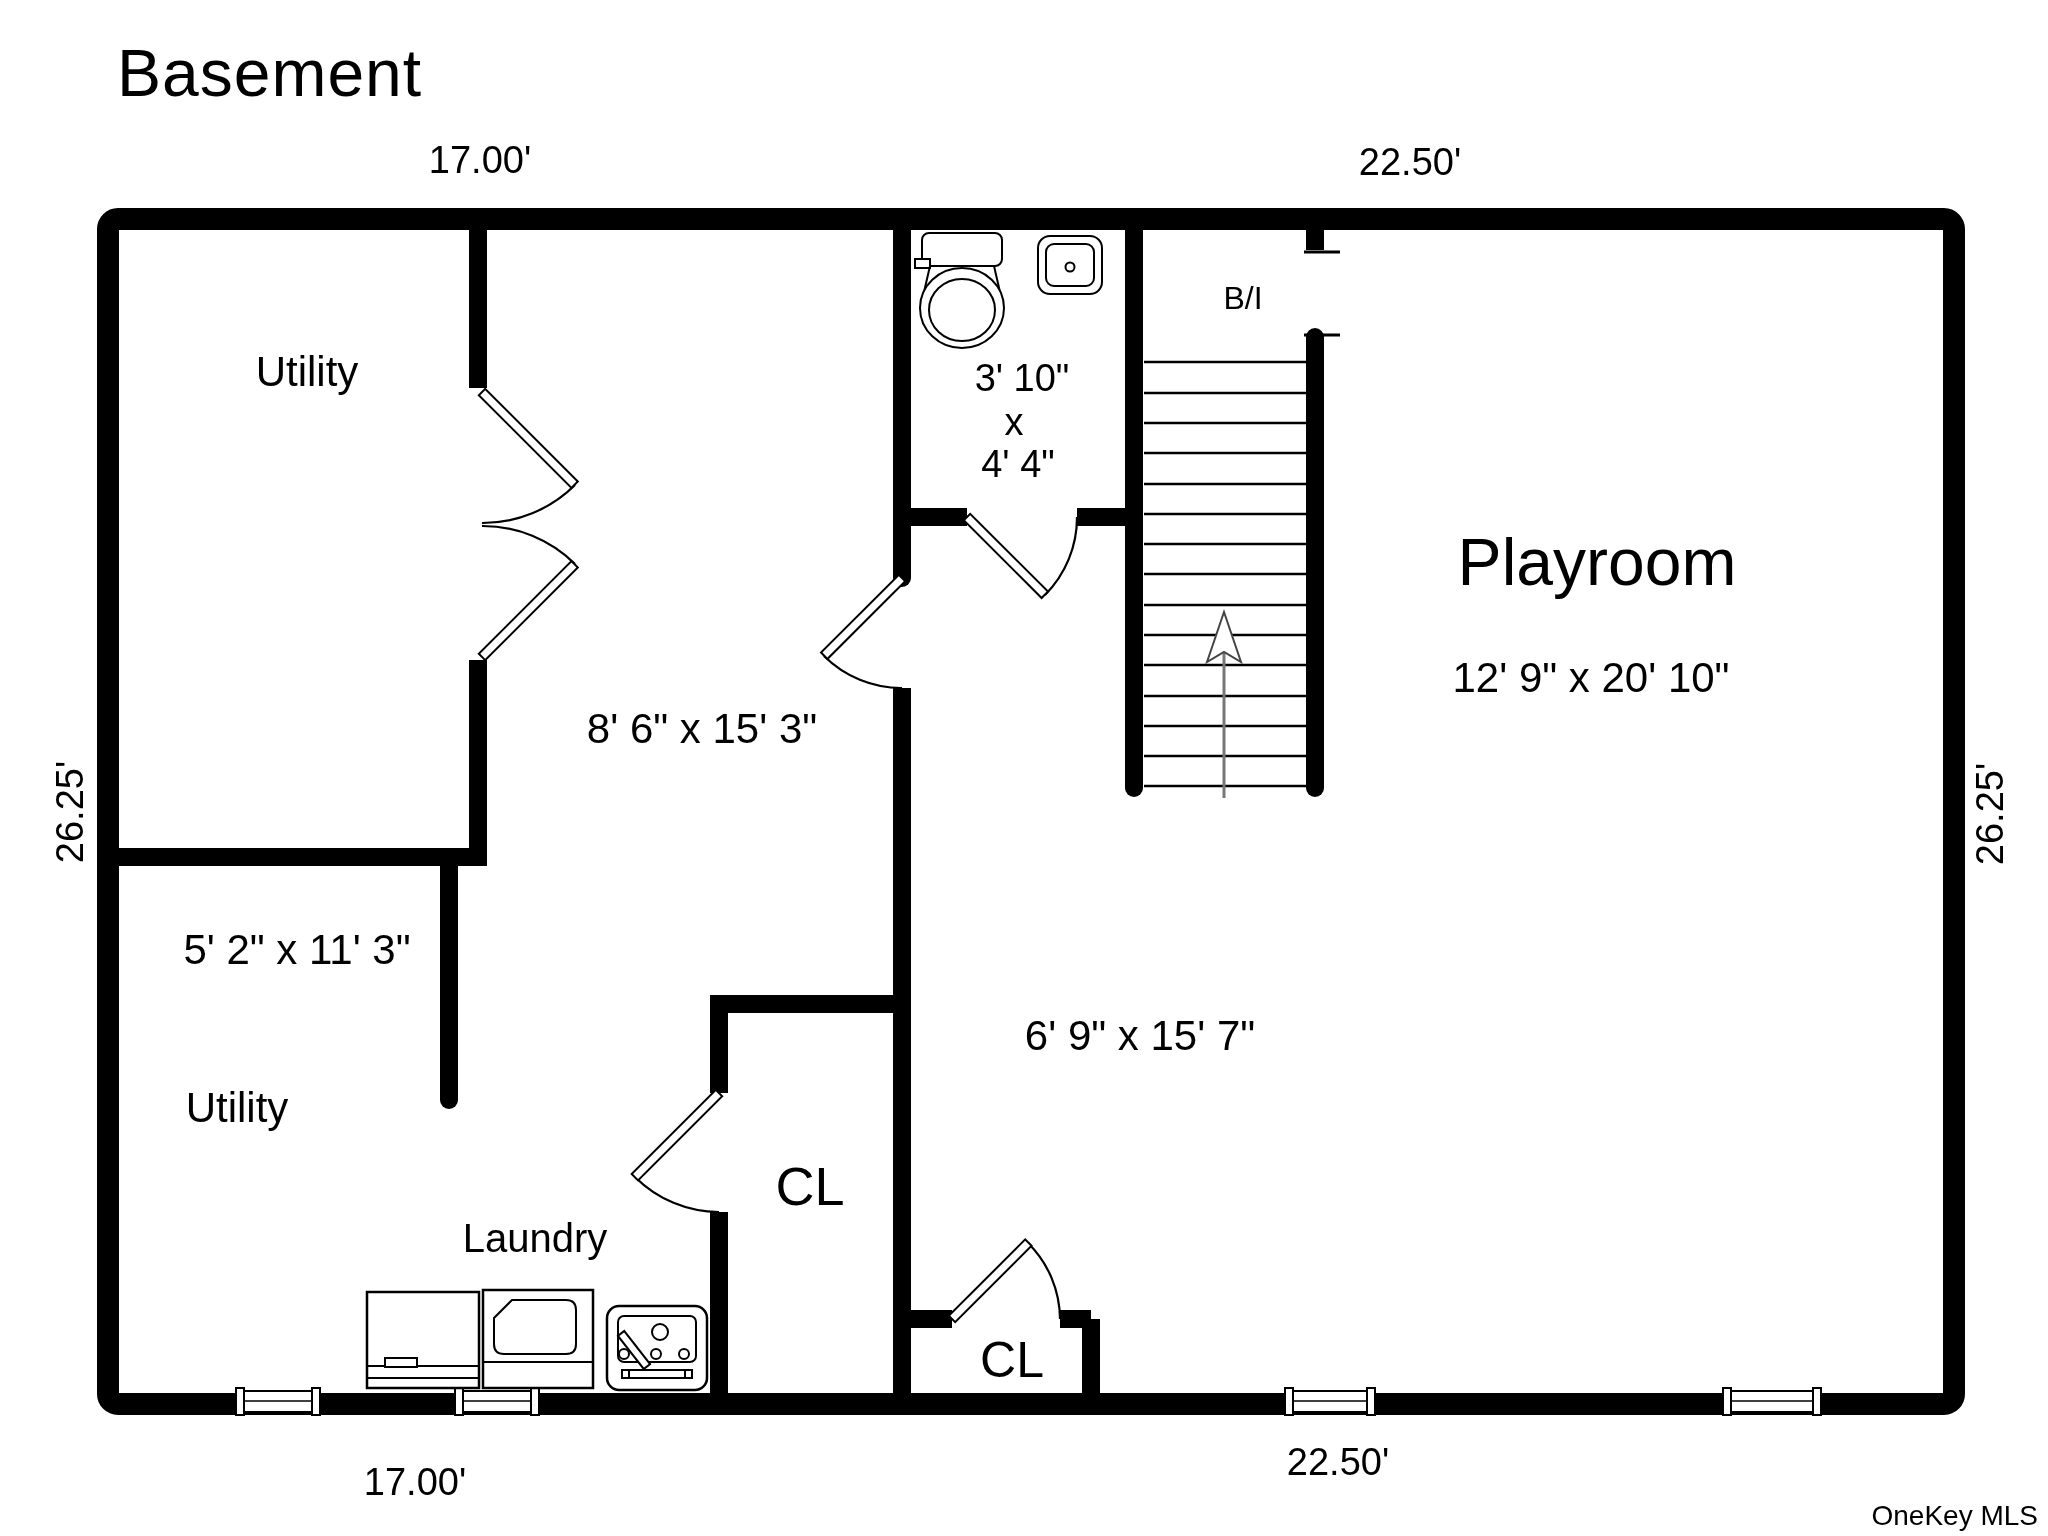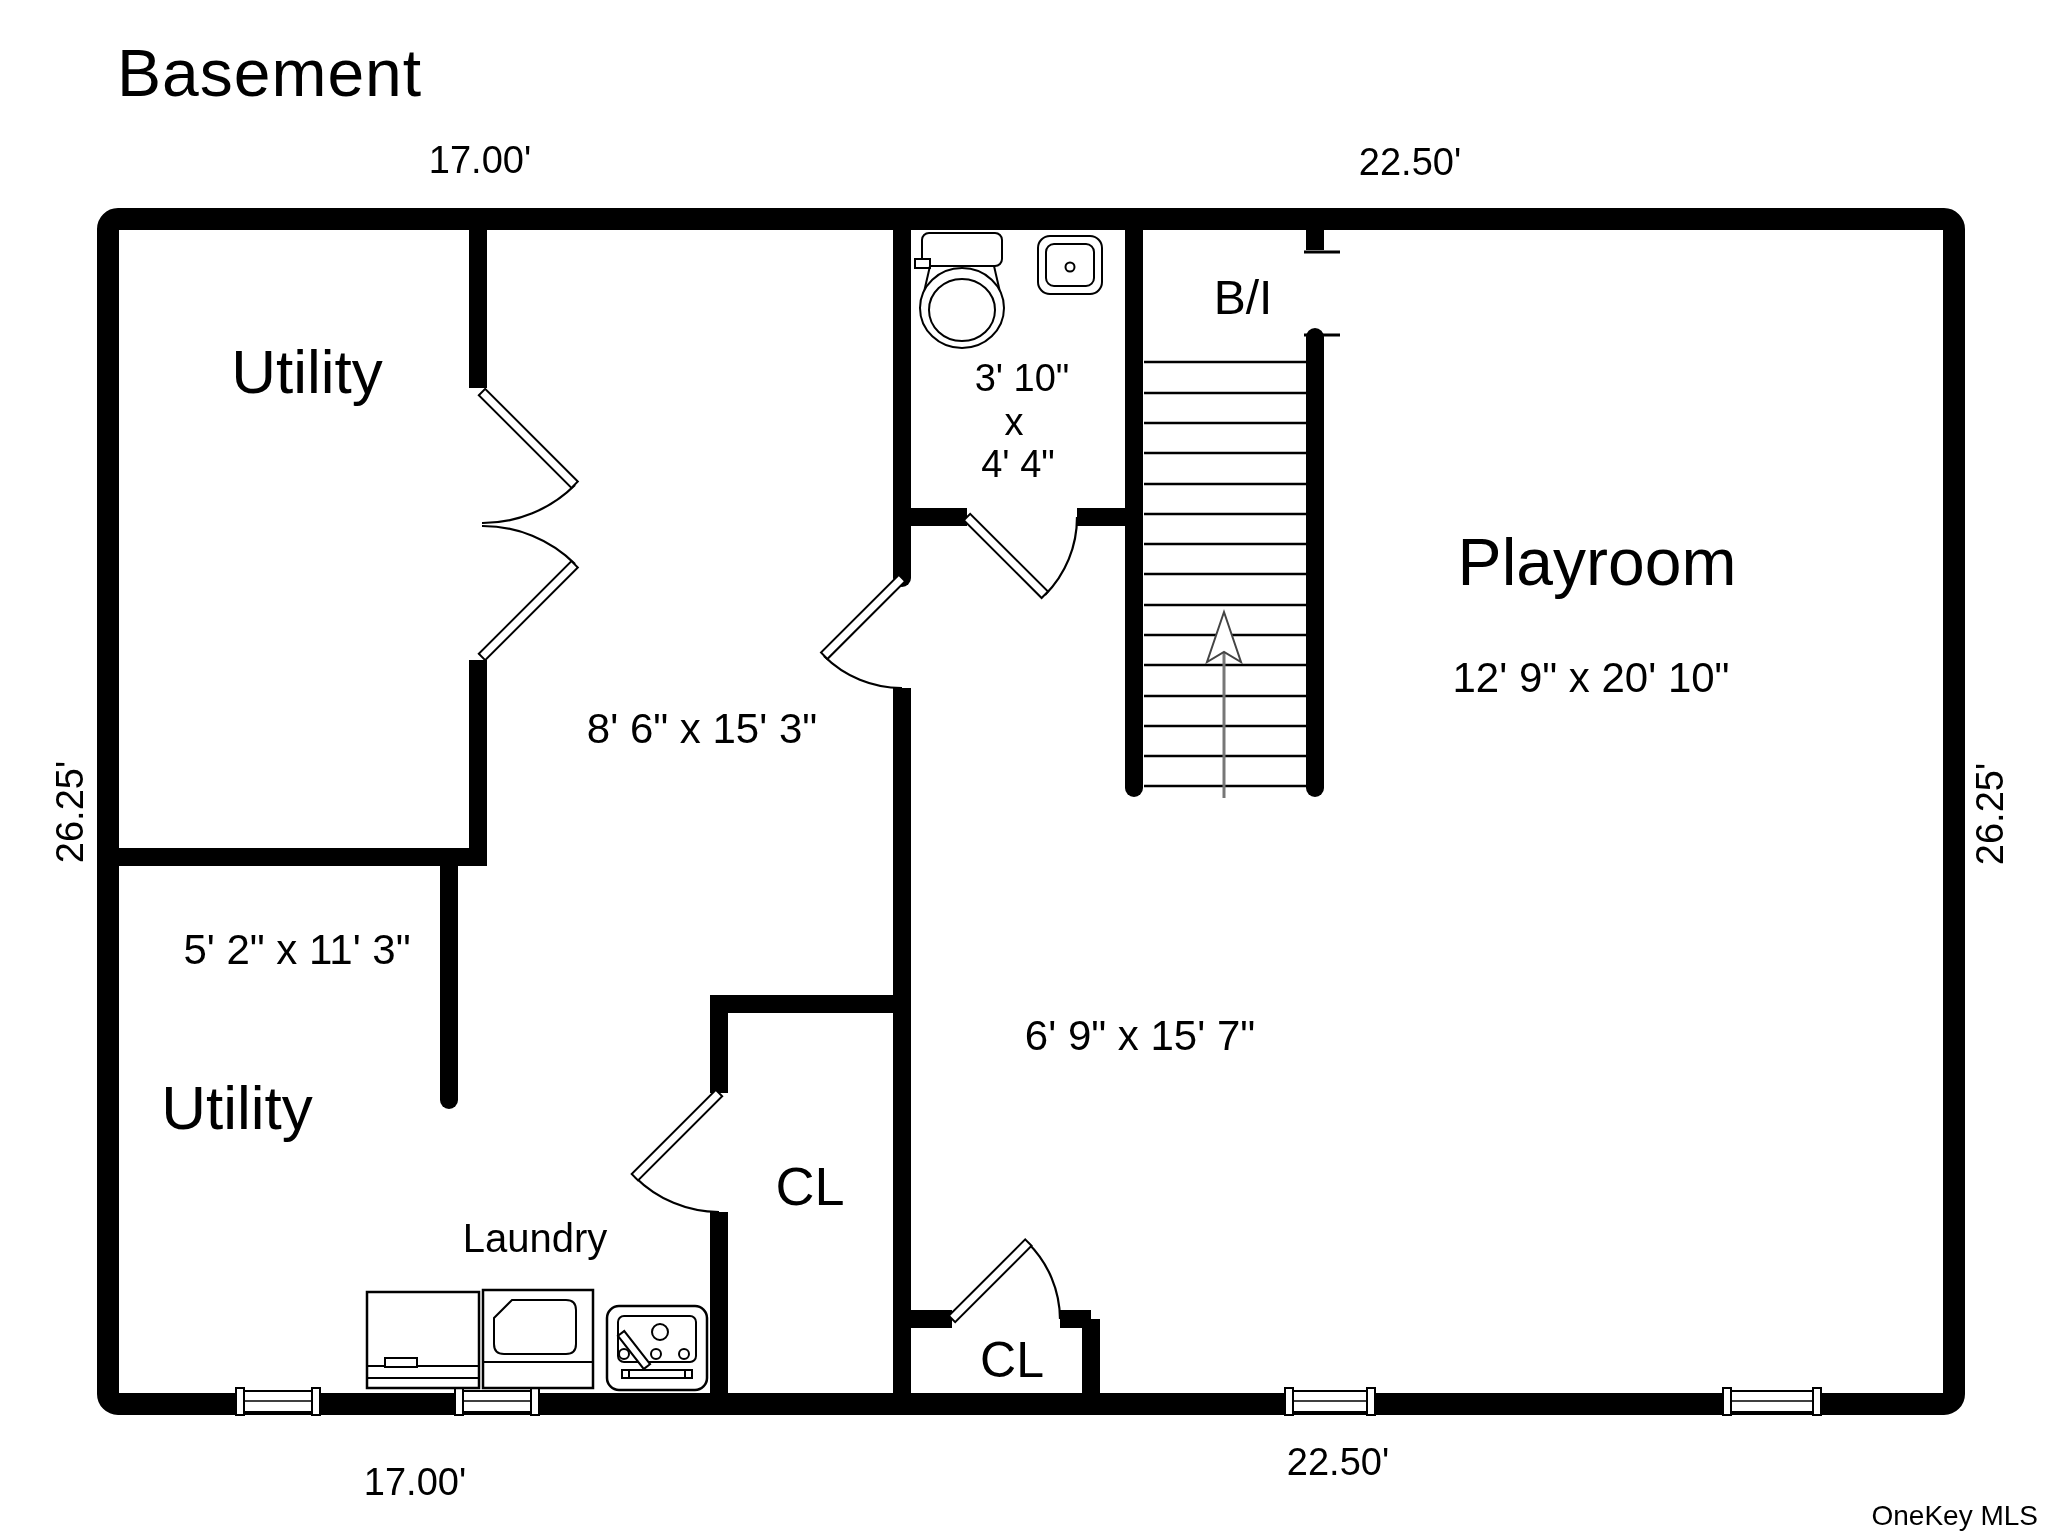--- a/index.html
+++ b/index.html
@@ -4,21 +4,21 @@
 <title>Basement</title>
 <style>
   html,body{margin:0;padding:0;background:#ffffff;}
   #canvas{position:relative;width:2048px;height:1536px;background:#ffffff;overflow:hidden;
           font-family:"Liberation Sans","DejaVu Sans",sans-serif;}
   #plan-svg{position:absolute;left:0;top:0;}
   .lbl{position:absolute;transform:translate(-50%,-50%);color:#000;white-space:nowrap;line-height:1;}
   .rot{transform:translate(-50%,-50%) rotate(-90deg);}
   .title{position:absolute;color:#000;white-space:nowrap;font-size:66px;letter-spacing:1px;}
   .dim{font-size:38px;}
-  .room{font-size:62px;}
+  .room{font-size:42px;}
   .size{font-size:42px;}
   .bathsize{font-size:38px;}
   .watermark{position:absolute;right:10px;bottom:4px;font-size:28px;color:#000000;white-space:nowrap;}
 </style>
 </head>
 <body>
 
 <div id="canvas">
 
   <svg id="plan-svg" width="2048" height="1536" viewBox="0 0 2048 1536">
@@ -174,21 +174,21 @@
   <div class="lbl room" style="left:307px;top:372px;">Utility</div>
 
   <div class="lbl room" style="left:237px;top:1108px;">Utility</div>
   <div class="lbl size" style="left:297px;top:950px;">5' 2" x 11' 3"</div>
 
   <div class="lbl room" style="left:535px;top:1238px;font-size:40px;">Laundry</div>
 
   <div class="lbl room" style="left:1597px;top:562px;font-size:66px;">Playroom</div>
   <div class="lbl size" style="left:1591px;top:678px;">12' 9" x 20' 10"</div>
 
-  <div class="lbl room" style="left:1243px;top:298px;font-size:48px;">B/I</div>
+  <div class="lbl room" style="left:1243px;top:298px;font-size:32px;">B/I</div>
 
   <div class="lbl room" style="left:810px;top:1186px;font-size:54px;">CL</div>
   <div class="lbl room" style="left:1012px;top:1360px;font-size:50px;">CL</div>
 
   <div class="lbl size" style="left:702px;top:729px;">8' 6" x 15' 3"</div>
   <div class="lbl size" style="left:1140px;top:1036px;">6' 9" x 15' 7"</div>
 
   <div class="lbl bathsize" style="left:1022px;top:378px;">3' 10"</div>
   <div class="lbl bathsize" style="left:1014px;top:422px;">x</div>
   <div class="lbl bathsize" style="left:1018px;top:464px;">4' 4"</div>

